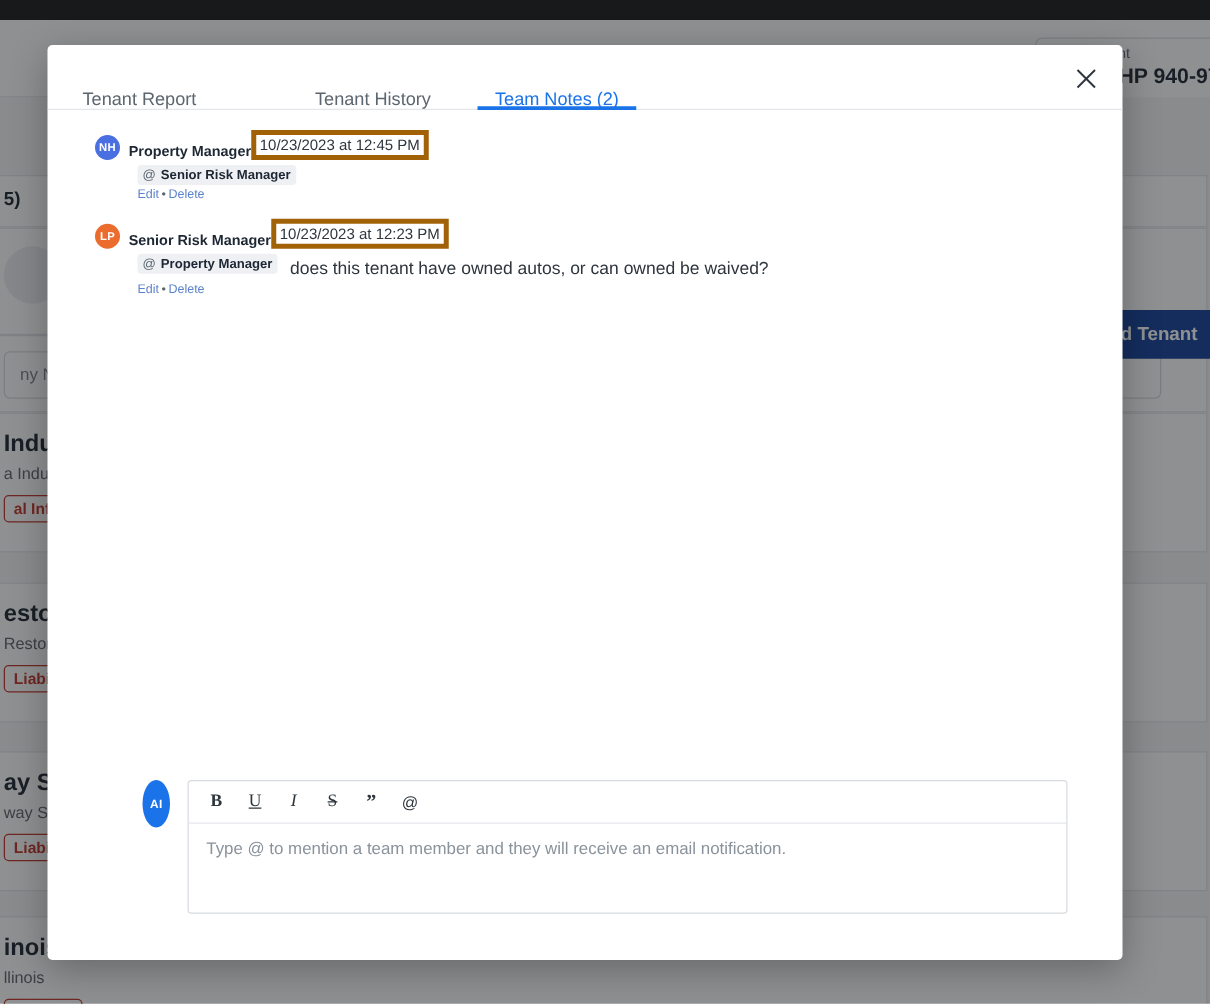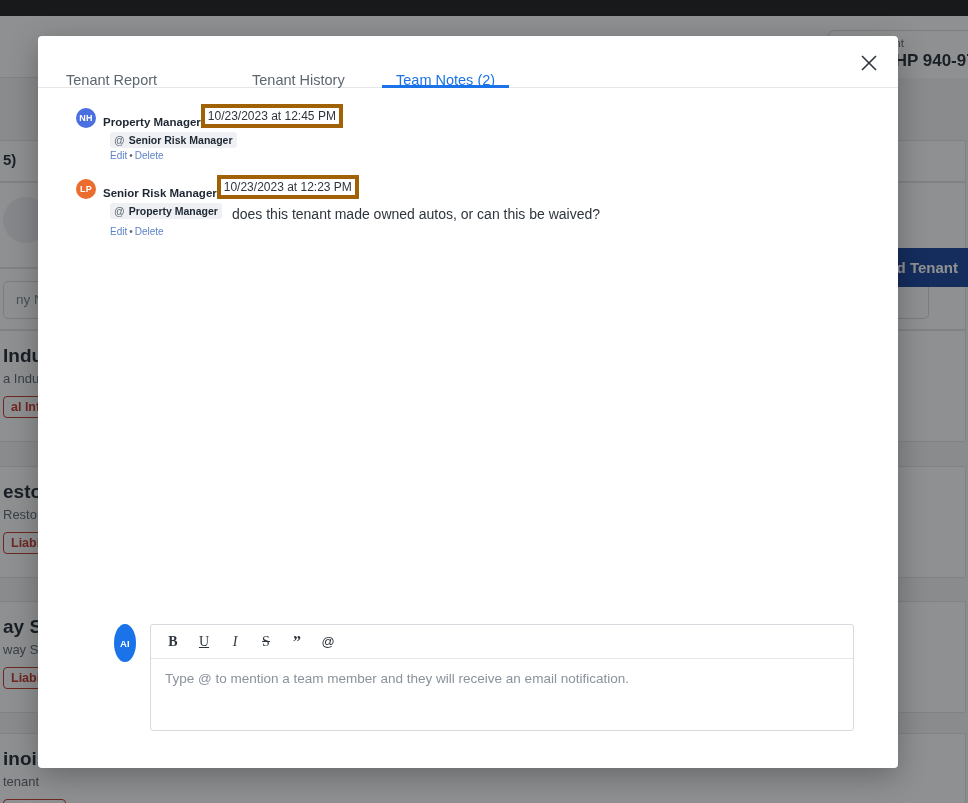--- a/index.html
+++ b/index.html
@@ -289,21 +289,21 @@
       <div class="bg-sub">Restora</div>
       <div class="bg-chip">Liability</div>
     </div>
     <div class="bg-card" style="top:523px;height:112px;padding:14px 36px;">
       <div class="bg-title">ay Sta</div>
       <div class="bg-sub">way Sta</div>
       <div class="bg-chip">Liability</div>
     </div>
     <div class="bg-card" style="top:655px;height:130px;padding:14px 36px;">
       <div class="bg-title">inois</div>
-      <div class="bg-sub">tenant</div>
+      <div class="bg-sub">llinois</div>
       <div class="bg-chip">Liability</div>
     </div>
     <button class="add-tenant-btn">Add Tenant</button>
   </div>
 
   <div class="scrim"></div>
 </div>
 
 <div id="modal">
 
@@ -348,21 +348,21 @@
       <div class="note-head">
         <div class="avatar av-orange">LP</div>
         <div class="note-author">Senior Risk Manager</div>
         <div class="note-time">10/23/2023 at 12:23 PM</div>
       </div>
       <div class="note-row">
         <div class="mention">
           <span class="mention-at">@</span>
           <span class="mention-name">Property Manager</span>
         </div>
-        <div class="note-text">does this tenant made owned autos, or can this be waived?</div>
+        <div class="note-text">does this tenant have owned autos, or can owned be waived?</div>
       </div>
       <div class="note-actions">
         <a href="#">Edit</a><span class="sep">•</span><a href="#">Delete</a>
       </div>
     </div>
 
     <div class="composer">
       <div class="composer-row">
         <div class="avatar av-ai">AI</div>
         <div class="composer-box">

